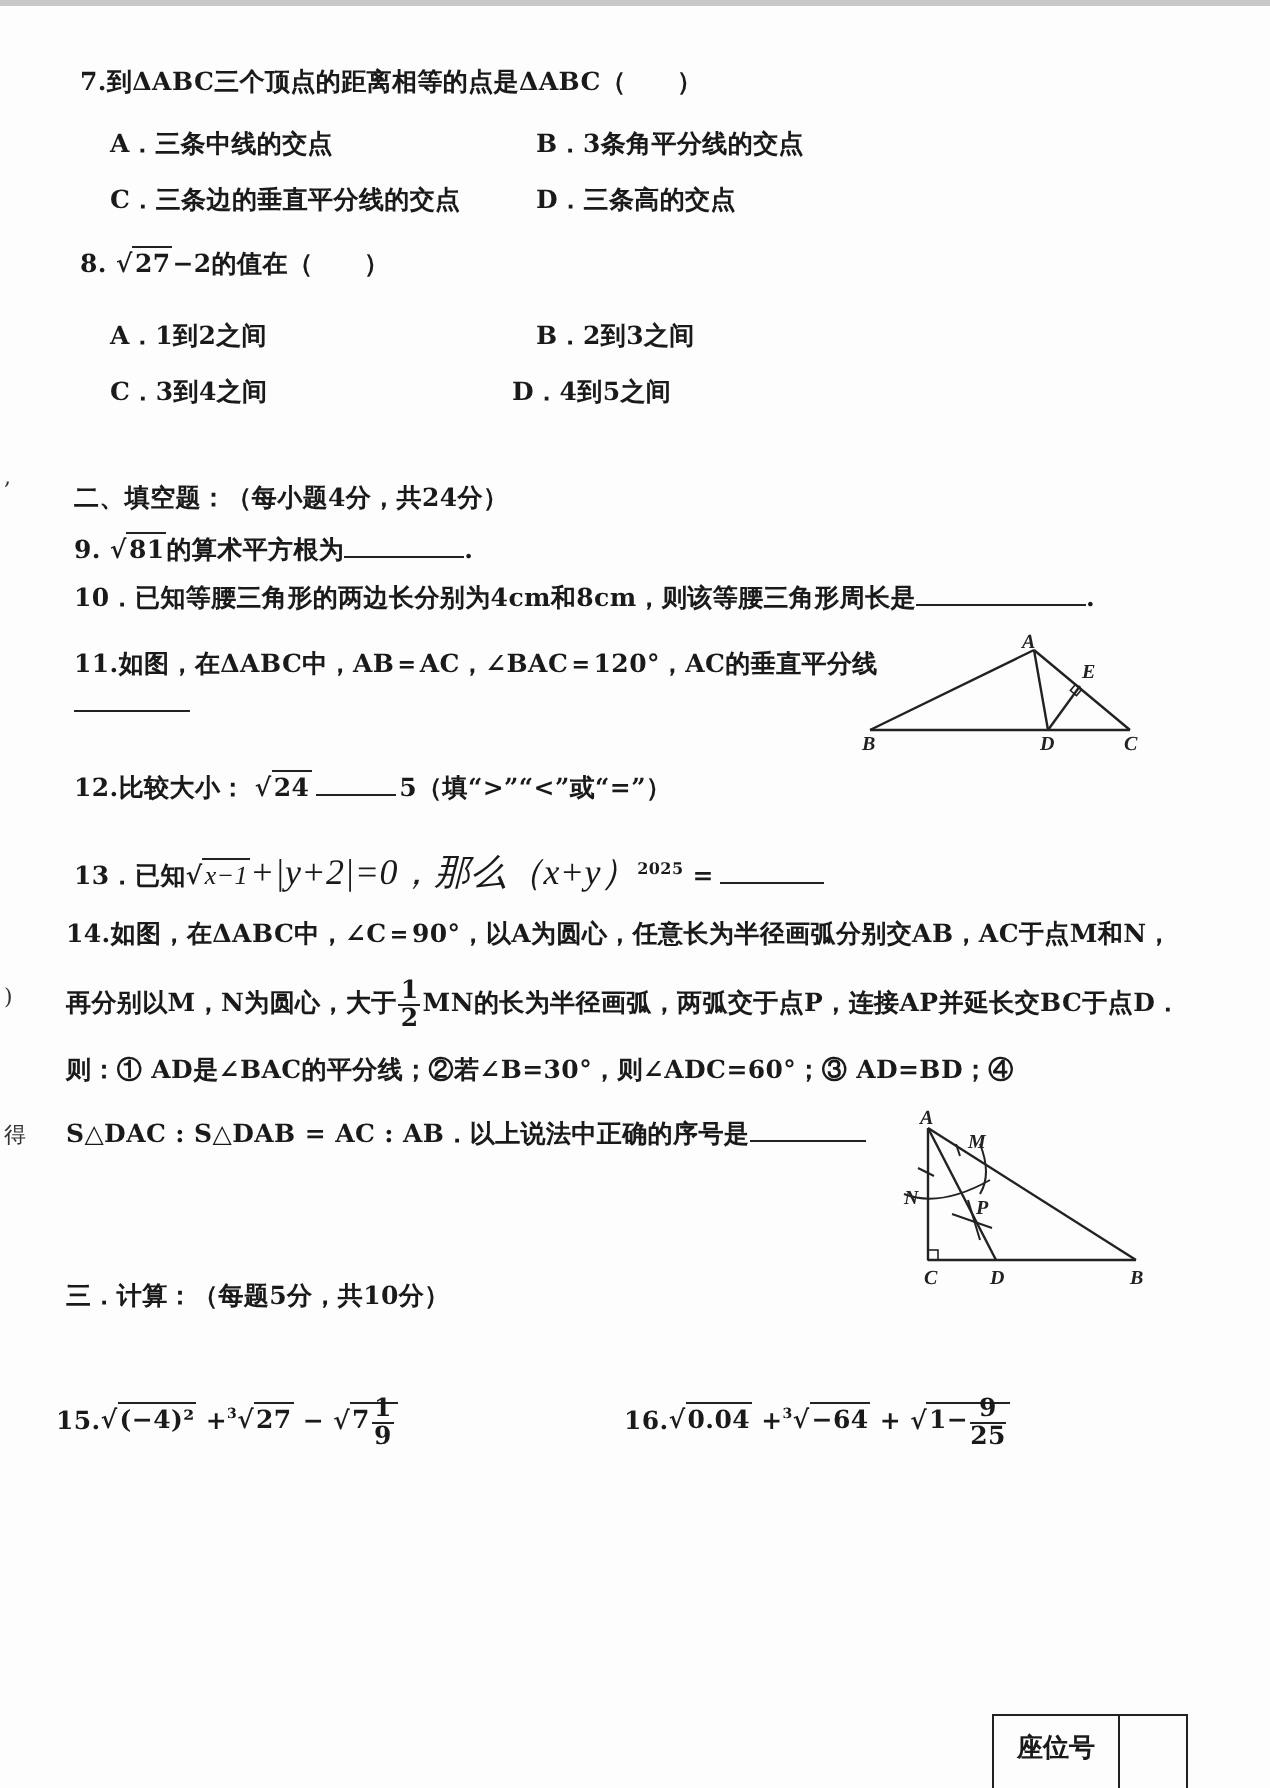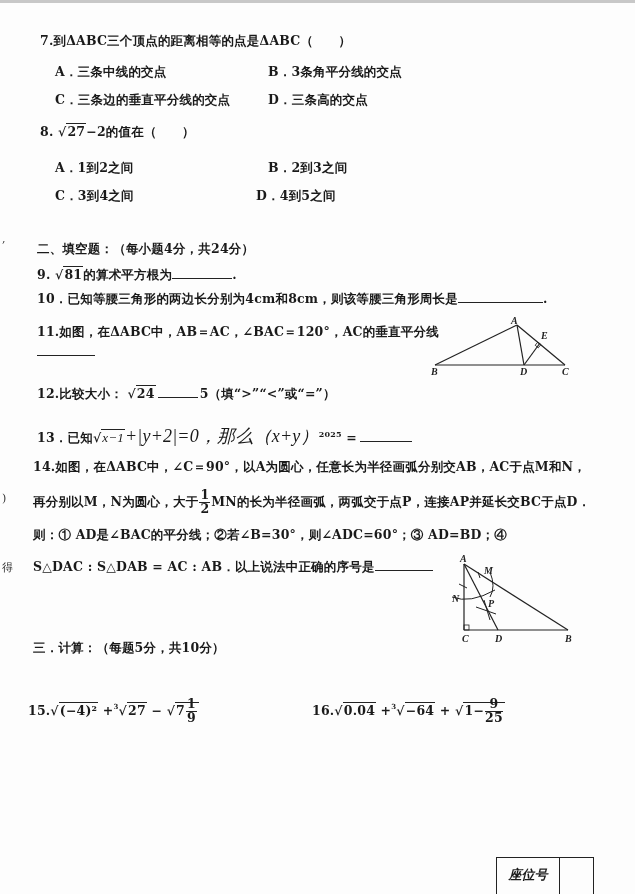--- a/index.html
+++ b/index.html
@@ -13,21 +13,21 @@
   .line { position:absolute; font-size:12.5px; font-weight:bold; white-space:nowrap; letter-spacing:0.2px; }
   .it { font-style:italic; font-family:"Liberation Serif","DejaVu Serif",serif; font-weight:normal; font-size:14px; }
   .blank { display:inline-block; border-bottom:1px solid #222; height:12px; vertical-align:baseline; }
   .sqrt { display:inline-block; position:relative; }
   .sqrt .rad { border-top:1px solid #222; padding:0 1px; }
   .frac { display:inline-block; vertical-align:middle; text-align:center; line-height:1; margin:0 1px; }
   .frac span { display:block; }
   .frac .num { border-bottom:1px solid #222; padding:0 1px; }
   .margin-mark { position:absolute; font-size:11px; color:#333; }
   svg text { font-family:"Liberation Serif","DejaVu Serif",serif; font-style:italic; font-weight:bold; font-size:10px; fill:#222; }
-  .seat { position:absolute; left:496px; top:857px; width:96px; height:37px; border:1.5px solid #222; border-bottom:none;font-style:italic; }
+  .seat { position:absolute; left:496px; top:857px; width:96px; height:37px; border:1.5px solid #222; border-bottom:none; }
   .seat .lbl { position:absolute; left:0; top:0; width:62px; height:37px; border-right:1.5px solid #222; font-family:"DejaVu Sans",sans-serif; font-weight:bold; font-size:13px; text-align:center; line-height:34px; }
 </style>
 </head>
 <body>
 
 <div class="topbar"></div>
 
 <div class="margin-mark" style="left:2px;top:232px;">,</div>
 <div class="margin-mark" style="left:2px;top:492px;">)</div>
 <div class="margin-mark" style="left:2px;top:560px;">得</div>

